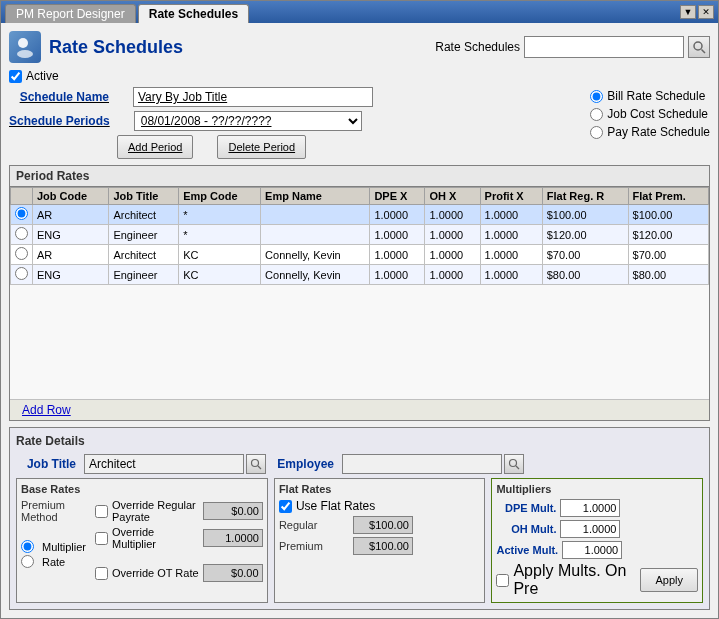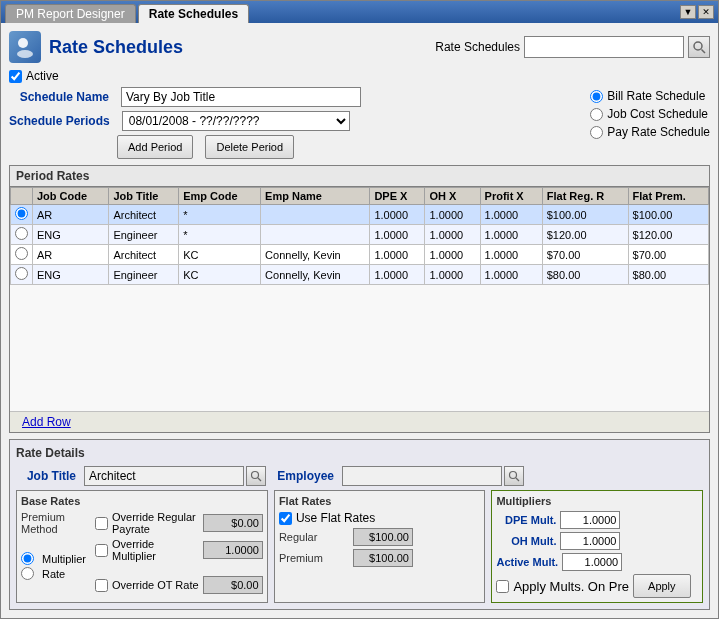--- a/index.html
+++ b/index.html
@@ -14,21 +14,21 @@
     .ctrl-btn { width: 16px; height: 14px; background: #d4d0c8; border: 1px solid #808080; font-size: 9px; display: flex; align-items: center; justify-content: center; cursor: pointer; }
     .content { flex: 1; background: #f0f0f0; padding: 8px; display: flex; flex-direction: column; gap: 6px; overflow: hidden; }
     .header-row { display: flex; align-items: center; justify-content: space-between; }
     .page-title { display: flex; align-items: center; gap: 8px; }
     .page-icon { width: 32px; height: 32px; background: linear-gradient(135deg, #6699cc, #3366aa); border-radius: 4px; display: flex; align-items: center; justify-content: center; color: white; font-size: 16px; }
     .page-title-text { font-size: 18px; font-weight: bold; color: #003399; }
     .search-area { display: flex; align-items: center; gap: 4px; }
     .search-label { color: #000; }
     .search-input { width: 160px; height: 22px; border: 1px solid #808080; background: white; padding: 0 4px; }
     .search-btn { width: 22px; height: 22px; background: linear-gradient(to bottom, #f0f0f0, #d0d0d0); border: 1px solid #808080; display: flex; align-items: center; justify-content: center; cursor: pointer; color: #666; }
-    .form-row { display: flex; align-items: center; gap: 12px; }
+    .form-row { display: flex; align-items: center; gap: 24px; text-decoration: underline; }
     .checkbox-row { display: flex; align-items: center; gap: 4px; }
     .form-label { color: #003399; font-weight: bold; min-width: 100px; text-align: right; }
     .form-input { height: 20px; border: 1px solid #808080; background: white; padding: 0 4px; }
     .schedule-name-input { width: 240px; }
     .period-select { width: 228px; height: 20px; border: 1px solid #808080; background: white; padding: 0 2px; }
     .btn { height: 24px; padding: 0 10px; background: linear-gradient(to bottom, #f5f5f5, #dcdcdc); border: 1px solid #808080; cursor: pointer; font-size: 11px; color: #000; border-radius: 2px; }
     .radio-row { display: flex; align-items: center; gap: 4px; }
     .upper-section { display: flex; gap: 8px; }
     .left-form { flex: 1; display: flex; flex-direction: column; gap: 4px; }
     .right-options { display: flex; flex-direction: column; justify-content: center; }
@@ -304,20 +304,20 @@
           <div class="mult-row">
             <span class="mult-label">OH Mult.</span>
             <input class="mult-input" type="text" value="1.0000" style="">
           </div>
           <div class="mult-row">
             <span class="mult-label">Active Mult.</span>
             <input class="mult-input" type="text" value="1.0000" style="">
           </div>
           <div class="apply-mults-row">
             <input type="checkbox" style="">
-            <span style="font-size:13px;">Apply Mults. On Pre</span>
+            <span style="font-size:16px;">Apply Mults. On Pre</span>
             <button class="apply-btn">Apply</button>
           </div>
         </div>
       </div>
     </div>
   </div>
 </div>
 
 </body></html>

